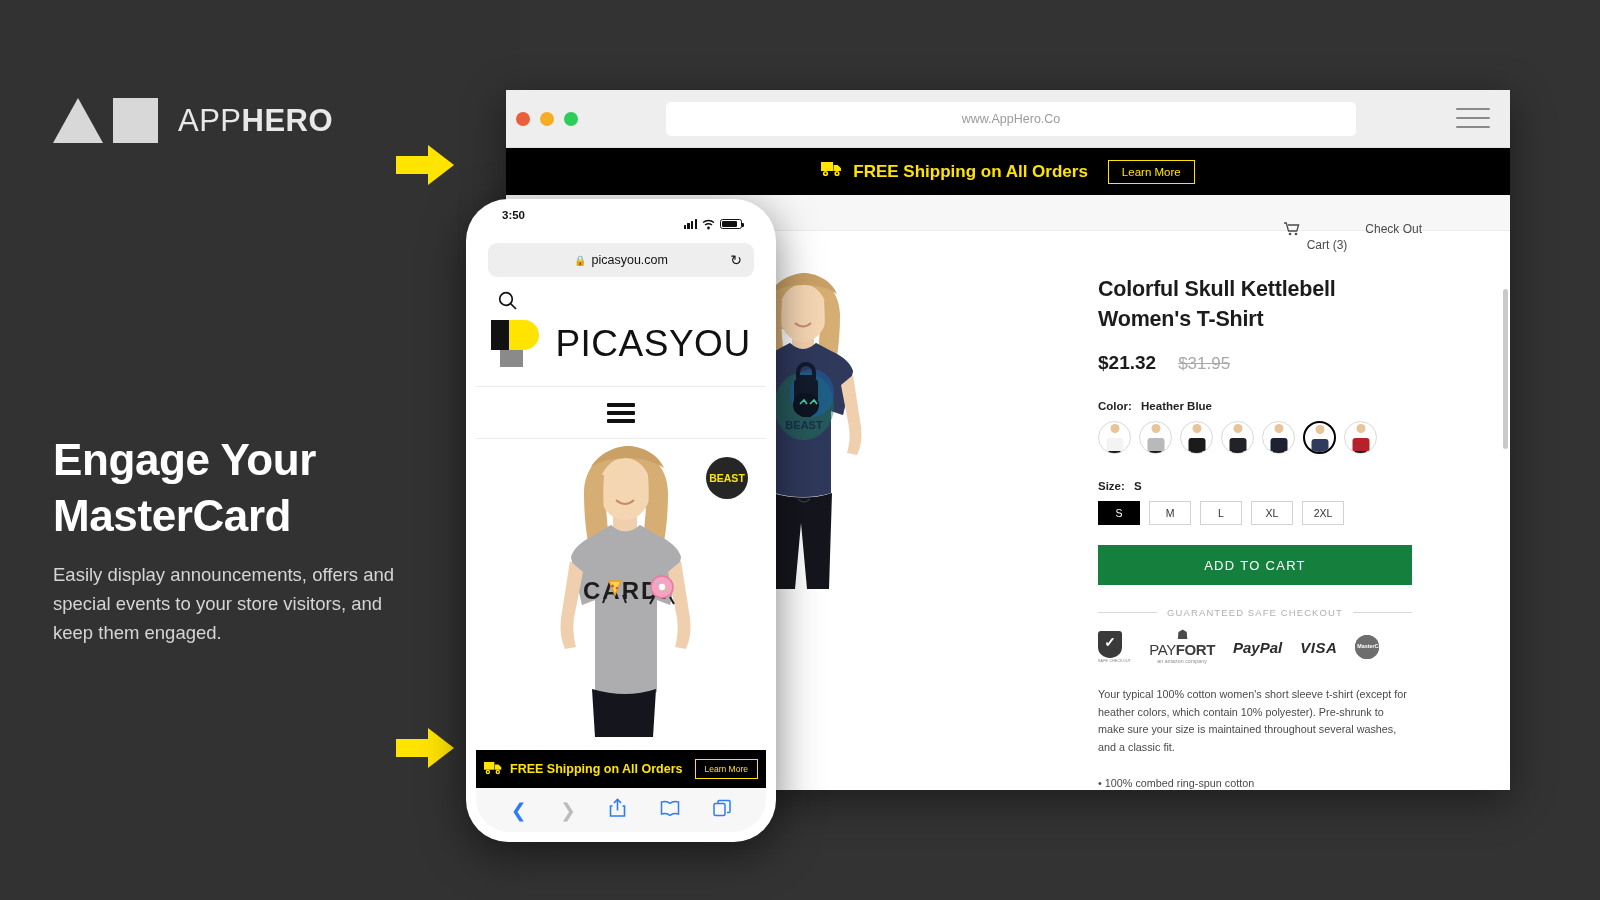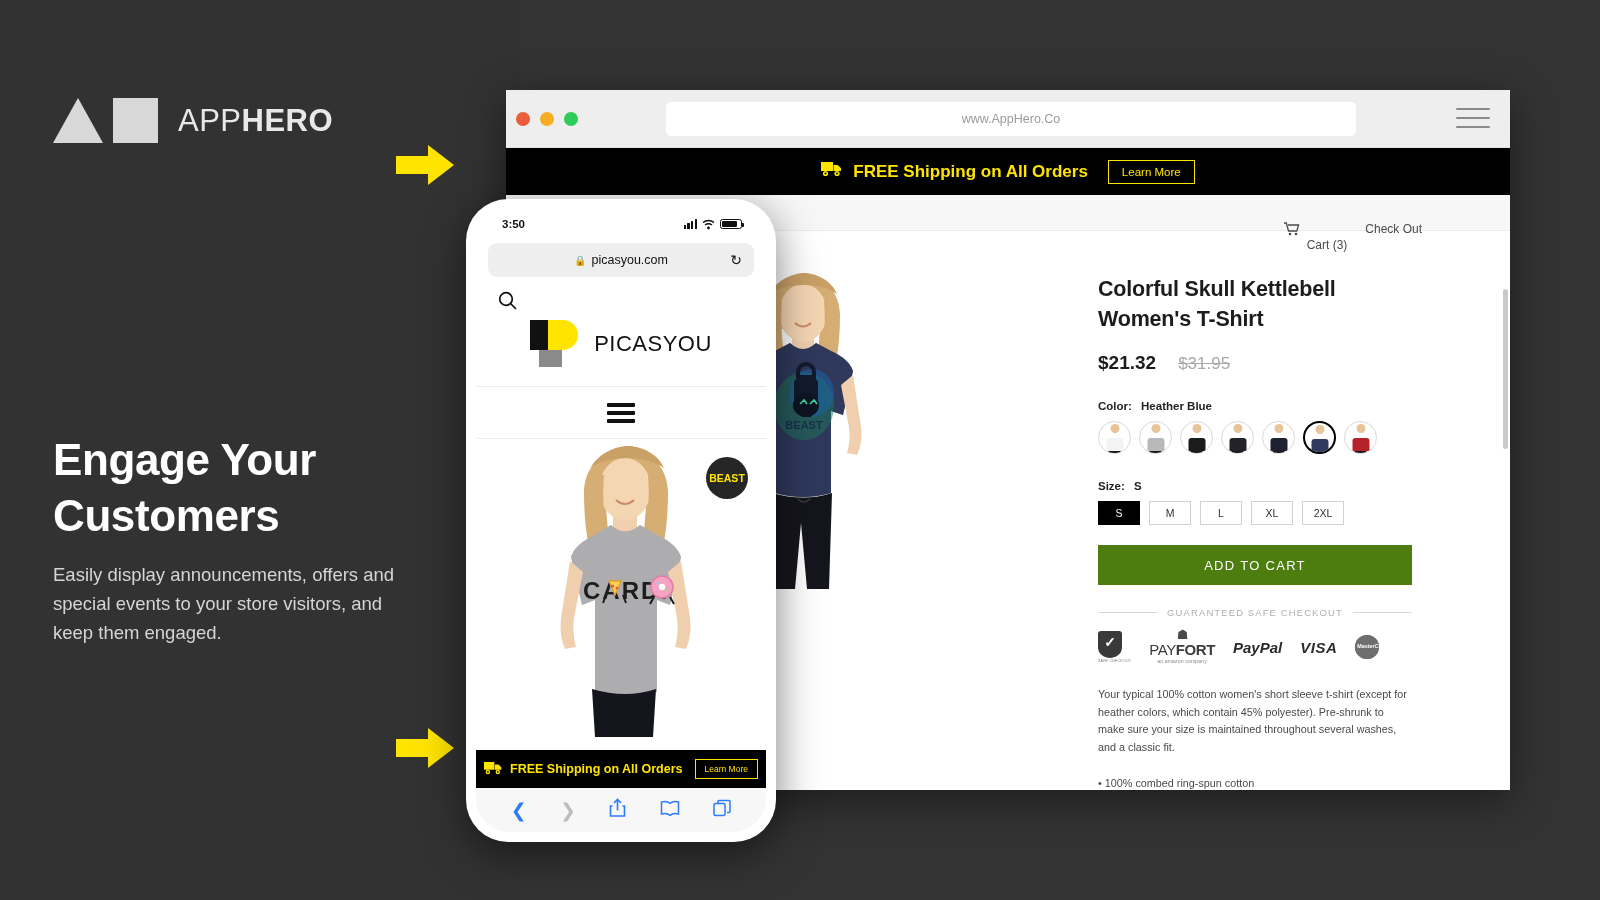--- a/index.html
+++ b/index.html
@@ -127,21 +127,21 @@
   .sw .mini-pants { width: 12px; height: 9px; background: #1a1a1a; margin: 0 auto; }
   .sw .mini-head { width: 9px; height: 9px; border-radius: 50%; background: #e8c49a; margin: 2px auto 0; }
   .sizes { display: flex; gap: 9px; margin-top: 9px; }
   .size-btn {
     min-width: 42px; height: 24px; border: 1px solid #d2d2d2; background: #fff;
     font-size: 10.5px; color: #333; display: flex; align-items: center; justify-content: center;
     font-family: inherit; cursor: pointer; padding: 0 8px;
   }
   .size-btn.sel { background: #000; color: #fff; border-color: #000; }
   .atc {
-    width: 314px; height: 40px; background: #4d7c0f; color: #fff; font-size: 13px;
+    width: 314px; height: 40px; background: #15803d; color: #fff; font-size: 13px;
     letter-spacing: 1.3px; margin-top: 20px; border: none; font-family: inherit; cursor: pointer;
   }
   .safe-row {
     display: flex; align-items: center; gap: 10px; margin-top: 22px; width: 314px;
   }
   .safe-row .line { flex: 1; height: 1px; background: #d8d8d8; }
   .safe-row .txt { font-size: 9.5px; letter-spacing: 1.1px; color: #b0b0b0; }
   .pay-row { display: flex; align-items: center; gap: 18px; margin-top: 12px; }
   .shield {
     width: 24px; height: 27px; background: #3a3a3a; position: relative;
@@ -177,21 +177,21 @@
   .phone {
     position: absolute; left: 466px; top: 199px; width: 310px; height: 643px;
     background: #ffffff; border-radius: 42px; box-shadow: 0 12px 44px rgba(0,0,0,0.5);
     padding: 10px; overflow: hidden;
   }
   .phone-screen {
     width: 100%; height: 100%; background: #fff; border-radius: 33px; overflow: hidden;
     position: relative;
   }
   .status-bar {
-    height: 30px; display: flex; align-items: center; justify-content: space-between;
+    height: 30px; display: flex; justify-content: space-between;
     padding: 0 24px 0 26px; font-size: 11.5px; font-weight: 700; color: #111;
   }
   .status-icons { display: flex; align-items: center; gap: 5px; }
   .bars { display: flex; align-items: flex-end; gap: 1.5px; height: 10px; }
   .bars i { width: 2.2px; background: #111; border-radius: .5px; }
   .battery {
     width: 22px; height: 10px; border: 1.2px solid #111; border-radius: 2.5px; position: relative;
     padding: 1px;
   }
   .battery i { display: block; height: 100%; width: 85%; background: #111; border-radius: 1px; }
@@ -211,21 +211,21 @@
     display: flex; align-items: center; justify-content: center; gap: 14px;
     padding: 6px 0 18px; border-bottom: 1px solid #ececec;
   }
   .mark { position: relative; width: 50px; height: 48px; }
   .mark .blk { position: absolute; left: 0; top: 0; width: 28px; height: 30px; background: #111; }
   .mark .yel {
     position: absolute; left: 18px; top: 0; width: 30px; height: 30px;
     background: #ffe400; border-radius: 0 15px 15px 0;
   }
   .mark .gry { position: absolute; left: 9px; top: 30px; width: 23px; height: 17px; background: #8a8a8a; }
-  .brand { font-size: 22px; font-weight: 400; letter-spacing: .5px; color: #111; }
+  .brand { font-size: 37px; font-weight: 400; letter-spacing: .5px; color: #111; }
   .mob-burger {
     height: 52px; display: flex; align-items: center; justify-content: center;
     border-bottom: 1px solid #ececec; flex-direction: column; gap: 4px;
   }
   .mob-burger i { width: 28px; height: 4px; background: #111; border-radius: 1px; }
   .mob-hero { position: relative; height: 298px; overflow: hidden; }
   .sale-badge {
     position: absolute; right: 18px; top: 18px; width: 42px; height: 42px; border-radius: 50%;
     background: #262626; color: #ffe400; font-size: 10.5px; font-weight: 700;
     display: flex; align-items: center; justify-content: center; z-index: 3;
@@ -250,21 +250,21 @@
 <body>
 
 <div class="left-panel">
   <div class="logo-row">
     <div class="logo-tri"></div>
     <div class="logo-sq"></div>
     <div class="logo-text">
       <span class="thin">APP</span><span class="bold">HERO</span>
     </div>
   </div>
-  <div class="headline">Engage Your Customers</div>
+  <div class="headline">Engage Your MasterCard</div>
   <div class="subcopy">Easily display announcements, offers and special events to your store visitors, and keep them engaged.</div>
 </div>
 
 <div class="arrow" id="arrow-top">
   <div class="shaft"></div>
   <div class="head"></div>
 </div>
 <div class="arrow" id="arrow-bottom">
   <div class="shaft"></div>
   <div class="head"></div>
@@ -460,21 +460,21 @@
         </div>
         <div class="paypal">PayPal</div>
         <div class="visa">VISA</div>
         <div class="mc">
           <i></i>
           <i></i>
           <span>MasterCard</span>
         </div>
       </div>
 
-      <div class="desc">Your typical 100% cotton women's short sleeve t-shirt (except for heather colors, which contain 45% polyester). Pre-shrunk to make sure your size is maintained throughout several washes, and a classic fit.</div>
+      <div class="desc">Your typical 100% cotton women's short sleeve t-shirt (except for heather colors, which contain 10% polyester). Pre-shrunk to make sure your size is maintained throughout several washes, and a classic fit.</div>
       <div class="bullet">• 100% combed ring-spun cotton</div>
     </div>
     <div class="scrollbar"></div>
   </div>
 </div>
 
 <div class="phone">
   <div class="phone-screen">
 
     <div class="status-bar">

